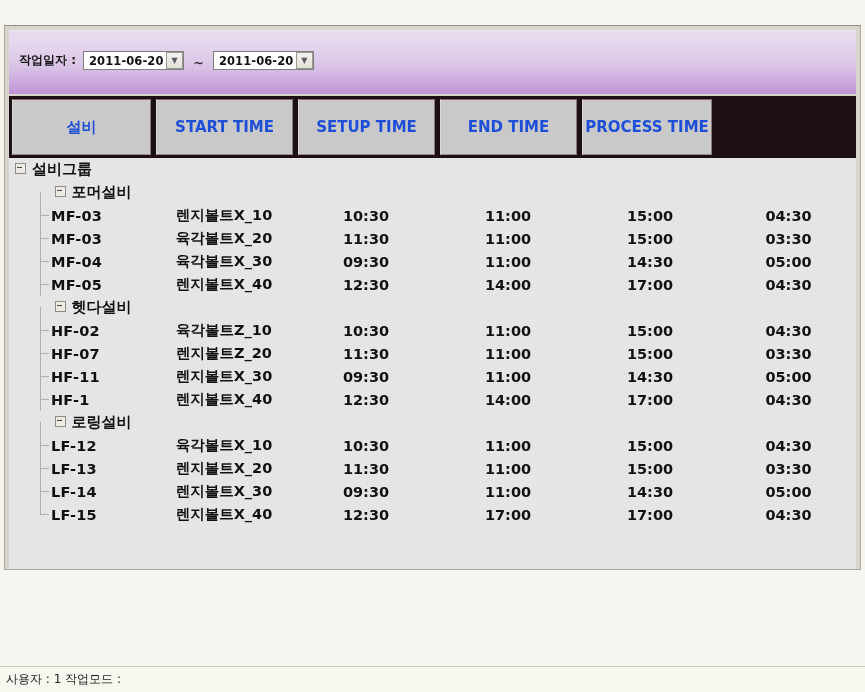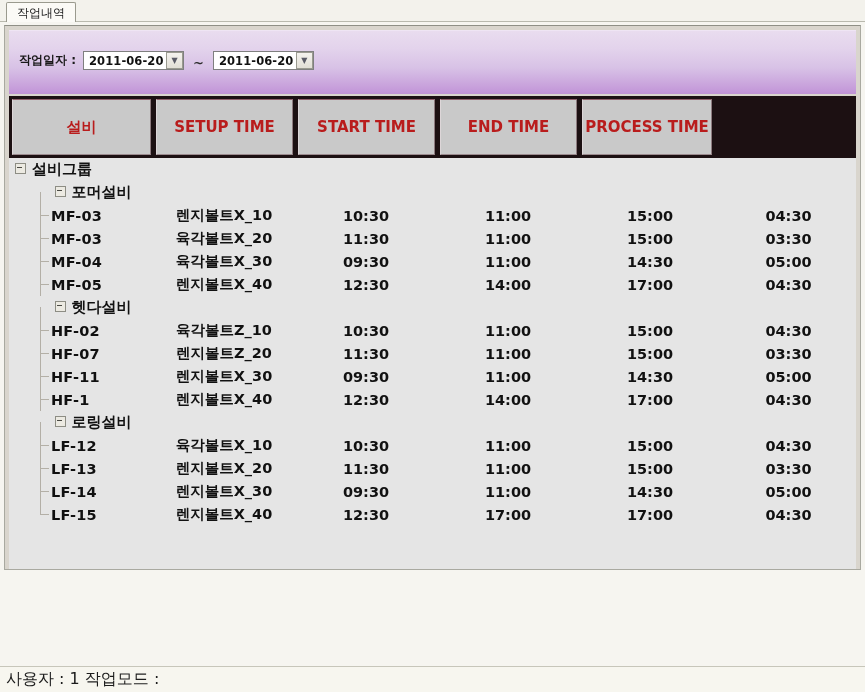--- a/index.html
+++ b/index.html
@@ -150,21 +150,21 @@
     background: #c9c9c9;
     border-top: 1px solid #8d5f69;
     border-left: 1px solid #ddd6d8;
     border-right: 1px solid #8d7b7f;
     border-bottom: 1px solid #9b8a8e;
     box-sizing: border-box;
     display: flex;
     align-items: center;
     justify-content: center;
     font-size: 15px;
-    color: #b91c1c;
+    color: #1d4ed8;
     margin-right: 5px;
     white-space: nowrap;
   }
   .hcell:last-child { margin-right: 16px; }
   .hcell.korean { font-size: 15px; }
 
   
   .grid-body {
     position: absolute;
     left: 4px;
@@ -270,33 +270,30 @@
     width: 865px;
     height: 26px;
     background: #f7f6ef;
     border-top: 1px solid #c7c6ba;
     box-sizing: border-box;
     display: flex;
     align-items: center;
     padding-left: 6px;
   }
   .status-text {
-    font-size: 16px;
+    font-size: 12px;
     color: #1c1c1c;
     white-space: nowrap;
   }
 </style>
 </head>
 <body>
 
 <div class="window">
 
-  <div class="tabstrip">
-    <div class="tab">작업내역</div>
-  </div>
 
   <div class="client">
 
     <div class="filter-panel">
       <div class="filter-row">
         <span class="filter-label">작업일자 :</span>
 
         <span class="combo">
           <span class="combo-value">2011-06-20</span>
           <span class="combo-btn">▼</span>
@@ -306,22 +303,22 @@
 
         <span class="combo">
           <span class="combo-value">2011-06-20</span>
           <span class="combo-btn">▼</span>
         </span>
       </div>
     </div>
 
     <div class="header-bar" id="header-bar">
         <div class="hcell korean" style="width: 139px;">설비</div>
+        <div class="hcell" style="width: 137px;">START TIME</div>
         <div class="hcell" style="width: 137px;">SETUP TIME</div>
-        <div class="hcell" style="width: 137px;">START TIME</div>
         <div class="hcell" style="width: 137px;">END TIME</div>
         <div class="hcell" style="width: 130px;">PROCESS TIME</div>
       </div>
 
     <div class="grid-body" id="grid-body">
         <div class="row lvl0">
           <div class="cell c-equip t-left"><span class="expander"></span><span class="node-label">설비그룹</span></div>
           <div class="cell c-product t-center"></div>
           <div class="cell c-setup t-center"></div>
           <div class="cell c-start t-center"></div>

